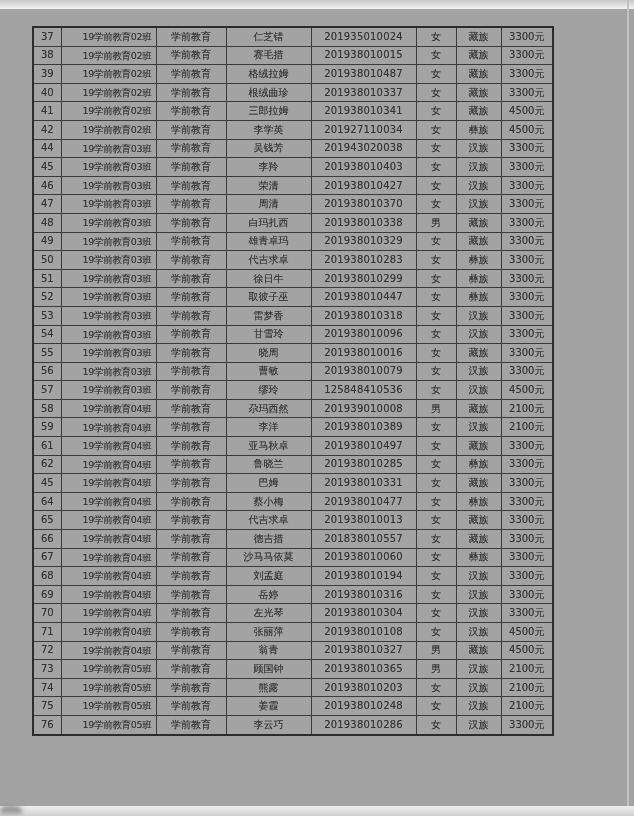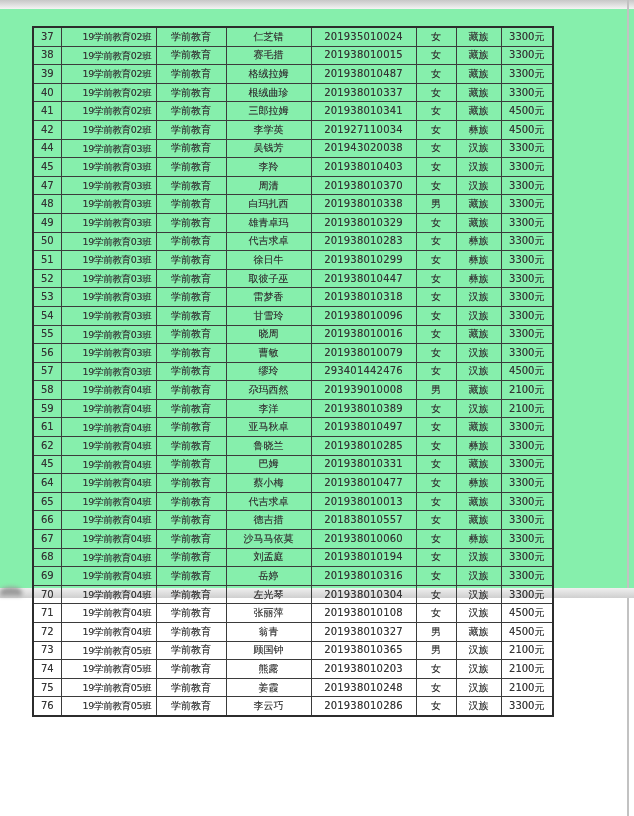--- a/index.html
+++ b/index.html
@@ -4,22 +4,22 @@
 <style>
   html,body{margin:0;padding:0;}
   body{
     width:634px;height:816px;
     background:#ffffff;
     font-family:"DejaVu Sans","Liberation Sans",sans-serif;
     overflow:hidden;
   }
   .page{
     position:relative;
-    width:634px;height:598px;
-    background:#86efac;
+    width:634px;height:816px;
+    background:#a3a3a3;
   }
   
   .edge-top{
     position:absolute;left:0;top:0;width:634px;height:9px;
     background:linear-gradient(#c7c7c7,#f4f4f4);
   }
   .edge-bottom{
     position:absolute;left:0;bottom:0;width:634px;height:10px;
     background:linear-gradient(#efefef,#cfcfcf);
   }
@@ -152,20 +152,30 @@
           <td class="c-serial">45</td>
           <td class="c-class">19学前教育03班</td>
           <td class="c-major">学前教育</td>
           <td class="c-name">李羚</td>
           <td class="c-student-id">201938010403</td>
           <td class="c-gender">女</td>
           <td class="c-ethnicity">汉族</td>
           <td class="c-amount">3300元</td>
         </tr>
         <tr>
+          <td class="c-serial">46</td>
+          <td class="c-class">19学前教育03班</td>
+          <td class="c-major">学前教育</td>
+          <td class="c-name">荣清</td>
+          <td class="c-student-id">201938010427</td>
+          <td class="c-gender">女</td>
+          <td class="c-ethnicity">汉族</td>
+          <td class="c-amount">3300元</td>
+        </tr>
+        <tr>
           <td class="c-serial">47</td>
           <td class="c-class">19学前教育03班</td>
           <td class="c-major">学前教育</td>
           <td class="c-name">周清</td>
           <td class="c-student-id">201938010370</td>
           <td class="c-gender">女</td>
           <td class="c-ethnicity">汉族</td>
           <td class="c-amount">3300元</td>
         </tr>
         <tr>
@@ -256,21 +266,21 @@
           <td class="c-student-id">201938010079</td>
           <td class="c-gender">女</td>
           <td class="c-ethnicity">汉族</td>
           <td class="c-amount">3300元</td>
         </tr>
         <tr>
           <td class="c-serial">57</td>
           <td class="c-class">19学前教育03班</td>
           <td class="c-major">学前教育</td>
           <td class="c-name">缪玲</td>
-          <td class="c-student-id">293401442476</td>
+          <td class="c-student-id">125848410536</td>
           <td class="c-gender">女</td>
           <td class="c-ethnicity">汉族</td>
           <td class="c-amount">4500元</td>
         </tr>
         <tr>
           <td class="c-serial">58</td>
           <td class="c-class">19学前教育04班</td>
           <td class="c-major">学前教育</td>
           <td class="c-name">尕玛西然</td>
           <td class="c-student-id">201939010008</td>

